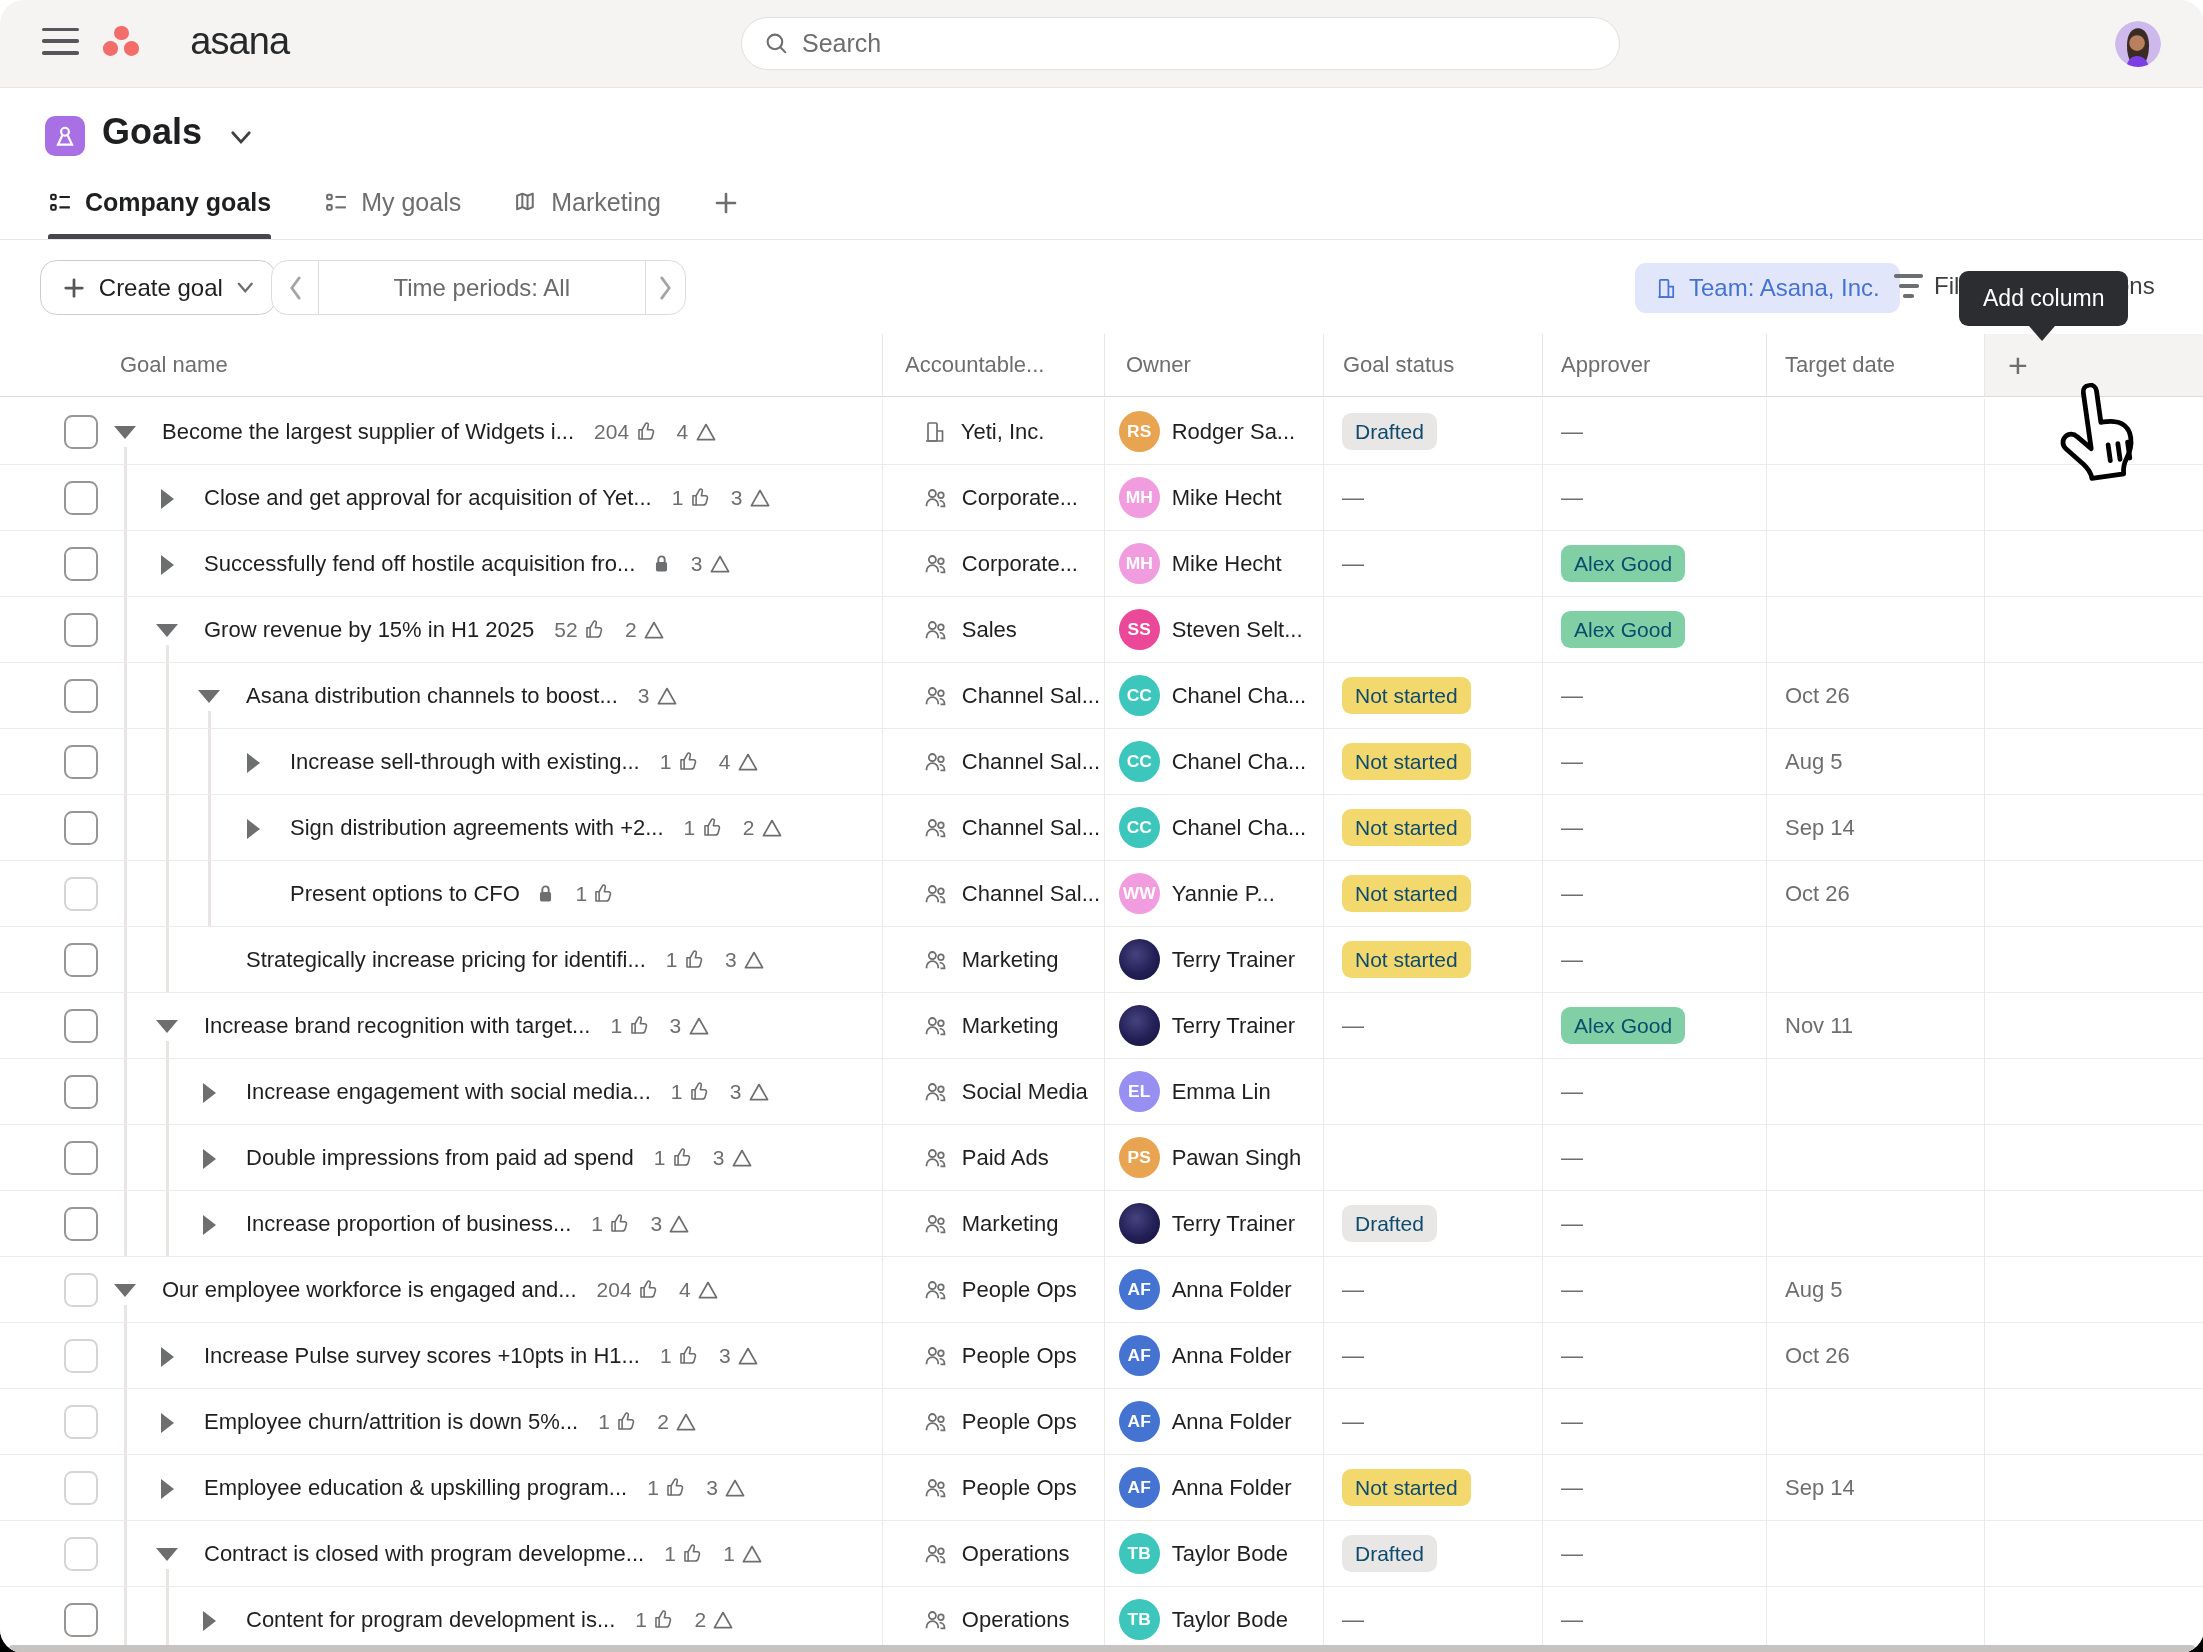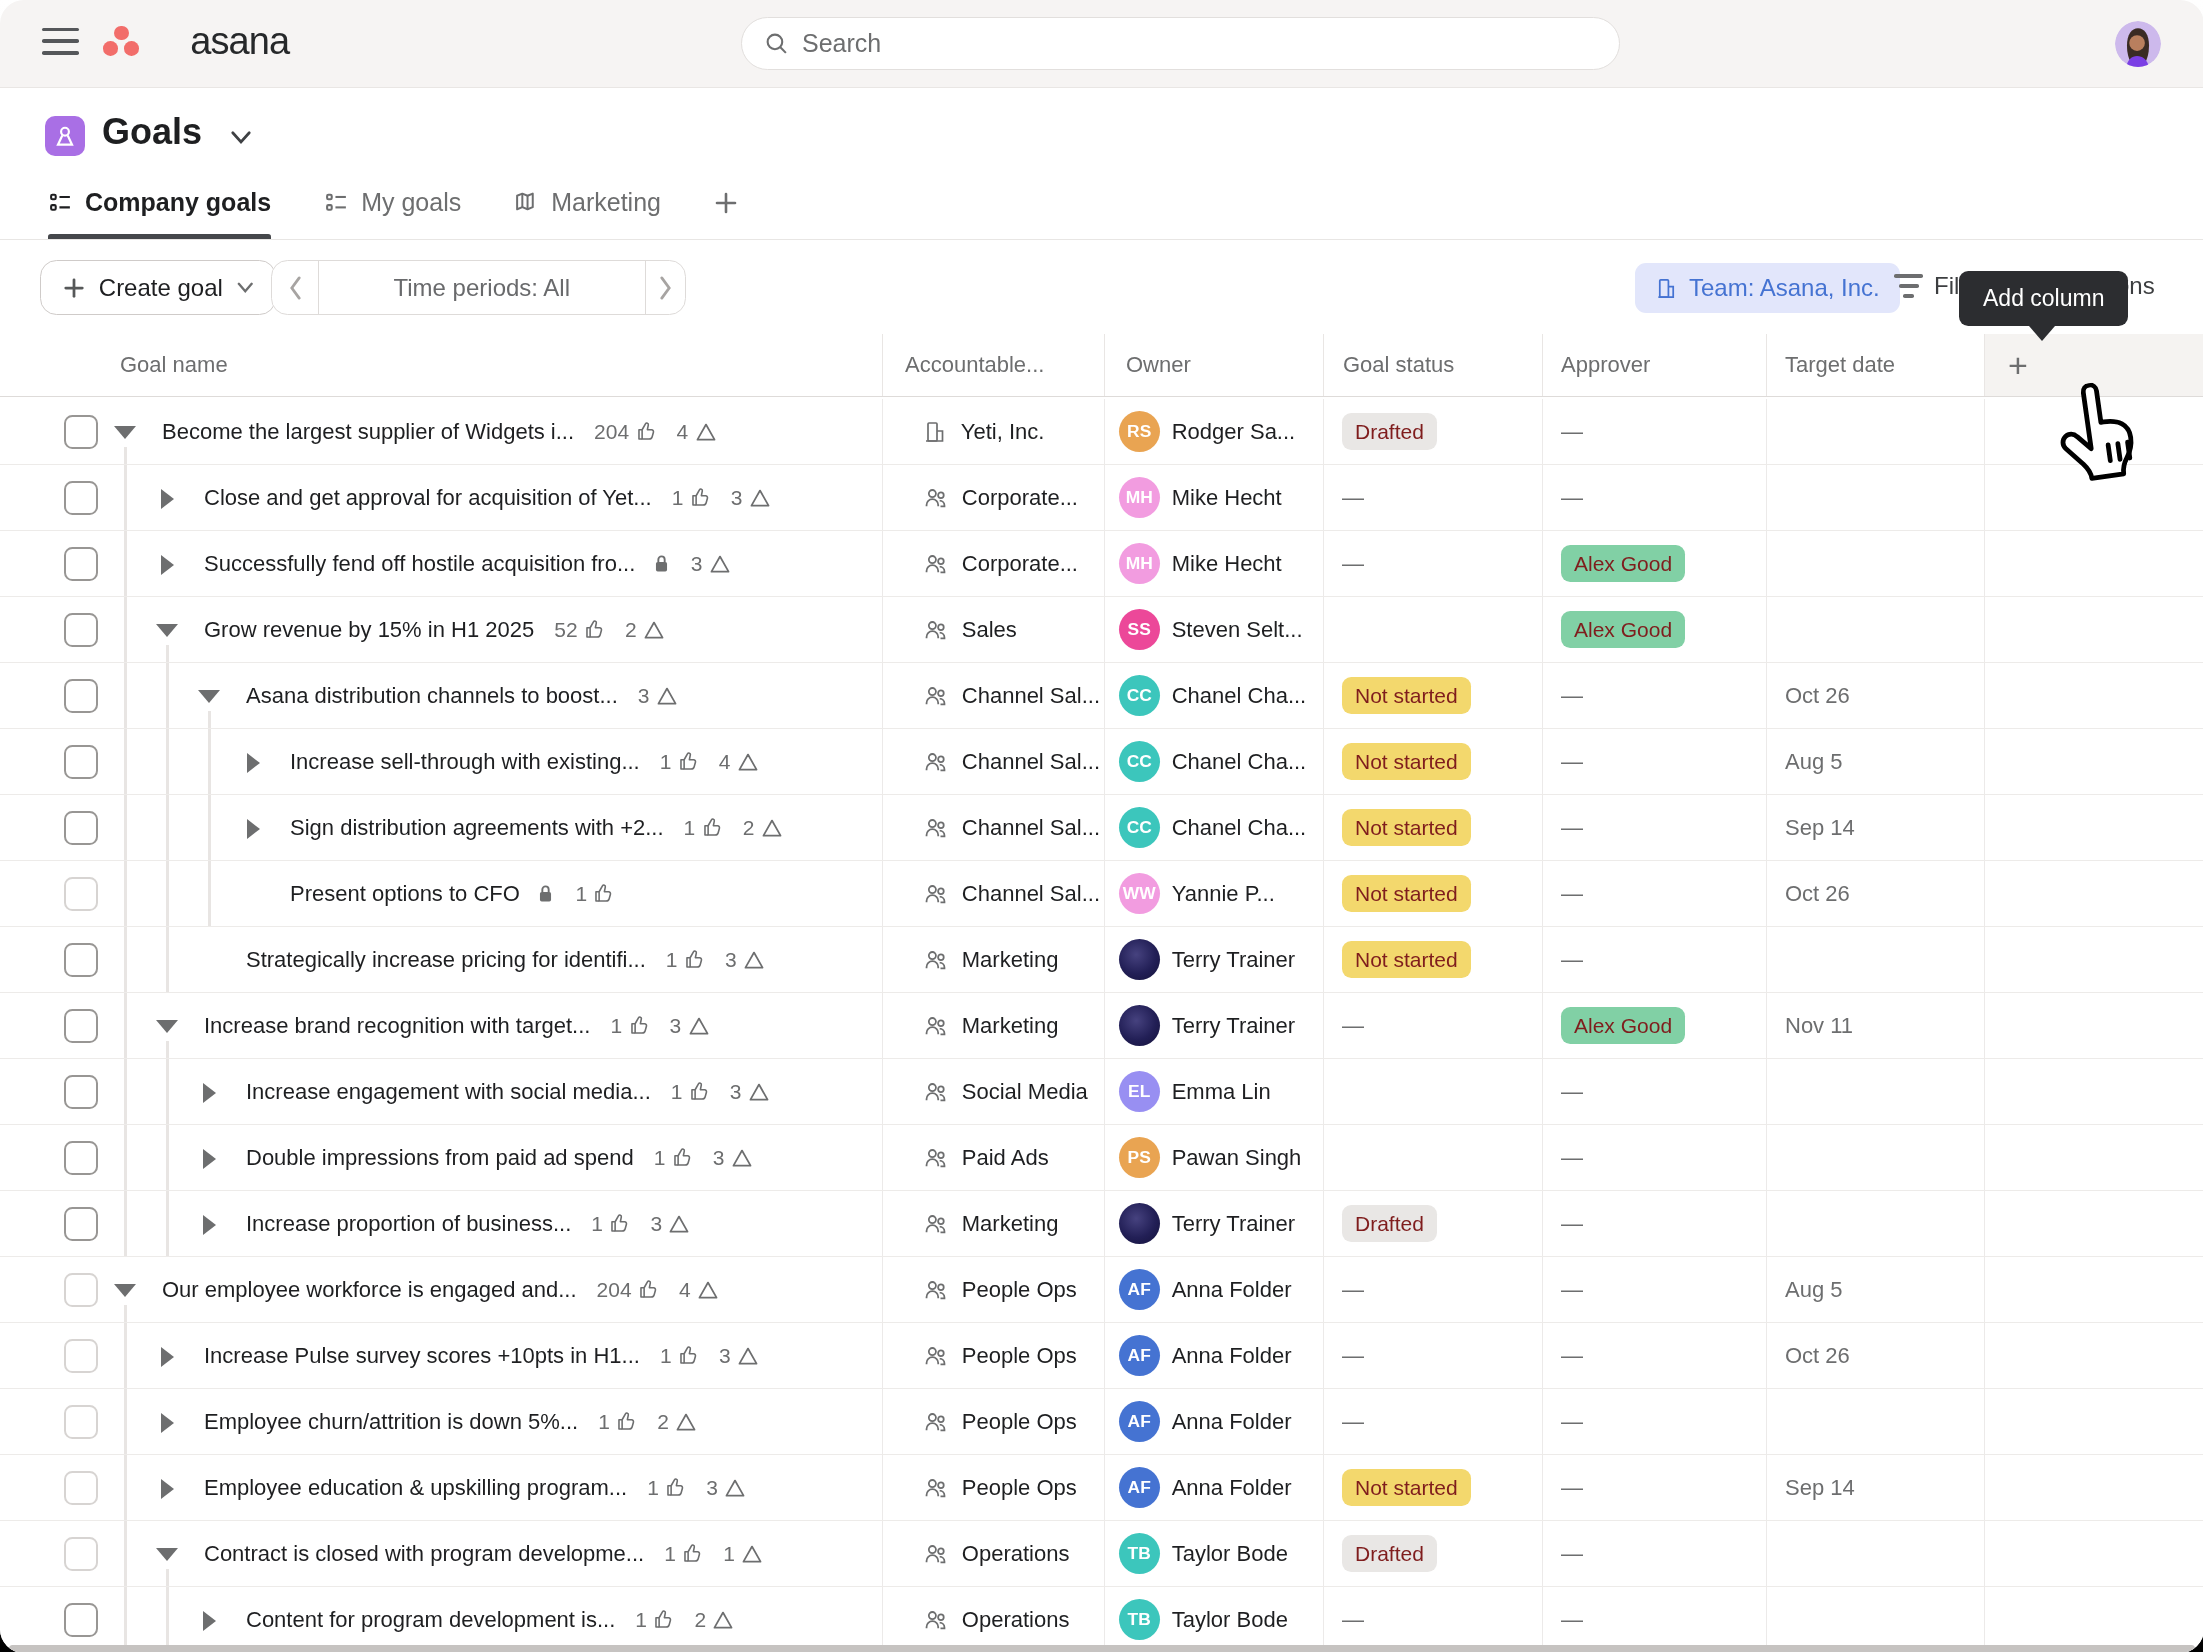--- a/index.html
+++ b/index.html
@@ -92,21 +92,21 @@
     display:flex; align-items:center; gap:13.8px; padding-left:41px; font-size:22px; color:#1e1f21; cursor:pointer; }
   .owner { position:absolute; left:1104px; width:219px; top:0; height:100%;
     display:flex; align-items:center; gap:12px; padding-left:14.7px; font-size:22px; color:#1e1f21; cursor:pointer; }
   .av { width:41px; height:41px; border-radius:50%; flex:0 0 auto;
     display:flex; align-items:center; justify-content:center; color:#fff; font-size:17.4px; font-weight:600; }
   .av.photo { background:radial-gradient(circle at 42% 38%, #46427f 0%, #221f56 55%, #141139 100%); }
   .status { position:absolute; left:1323px; width:219px; top:0; height:100%; display:flex; align-items:center; padding-left:19px; }
   .approver { position:absolute; left:1542px; width:224px; top:0; height:100%; display:flex; align-items:center; padding-left:19px; }
   .tdate { position:absolute; left:1766px; width:219px; top:0; height:100%;
     display:flex; align-items:center; padding-left:19px; font-size:22px; color:#6d6e6f; cursor:pointer; }
-  .badge { height:37px; line-height:37px; border-radius:9.2px; padding:0 13px; font-size:21px; color:#7f1d1d; cursor:pointer; white-space:nowrap; }
+  .badge { height:37px; line-height:37px; border-radius:9.2px; padding:0 13px; font-size:21px; color:#0c4a6e; cursor:pointer; white-space:nowrap; }
   .badge.gray { background:#e9e7e5; }
   .badge.yellow { background:#f3d86d; }
   .badge.green { background:#81d0a5; }
   .dash { color:#6d6e6f; font-size:22px; }
   .hscrollbar { position:absolute; left:9.2px; right:9.2px; bottom:0.9px; height:7.3px;
     background:#c6c3c1; border-radius:3.7px; z-index:45; }
   .cursor-hand { position:absolute; left:2055px; top:382px; z-index:60; pointer-events:none;
     transform:rotate(-8deg); }
   svg { display:block; }
 </style>

